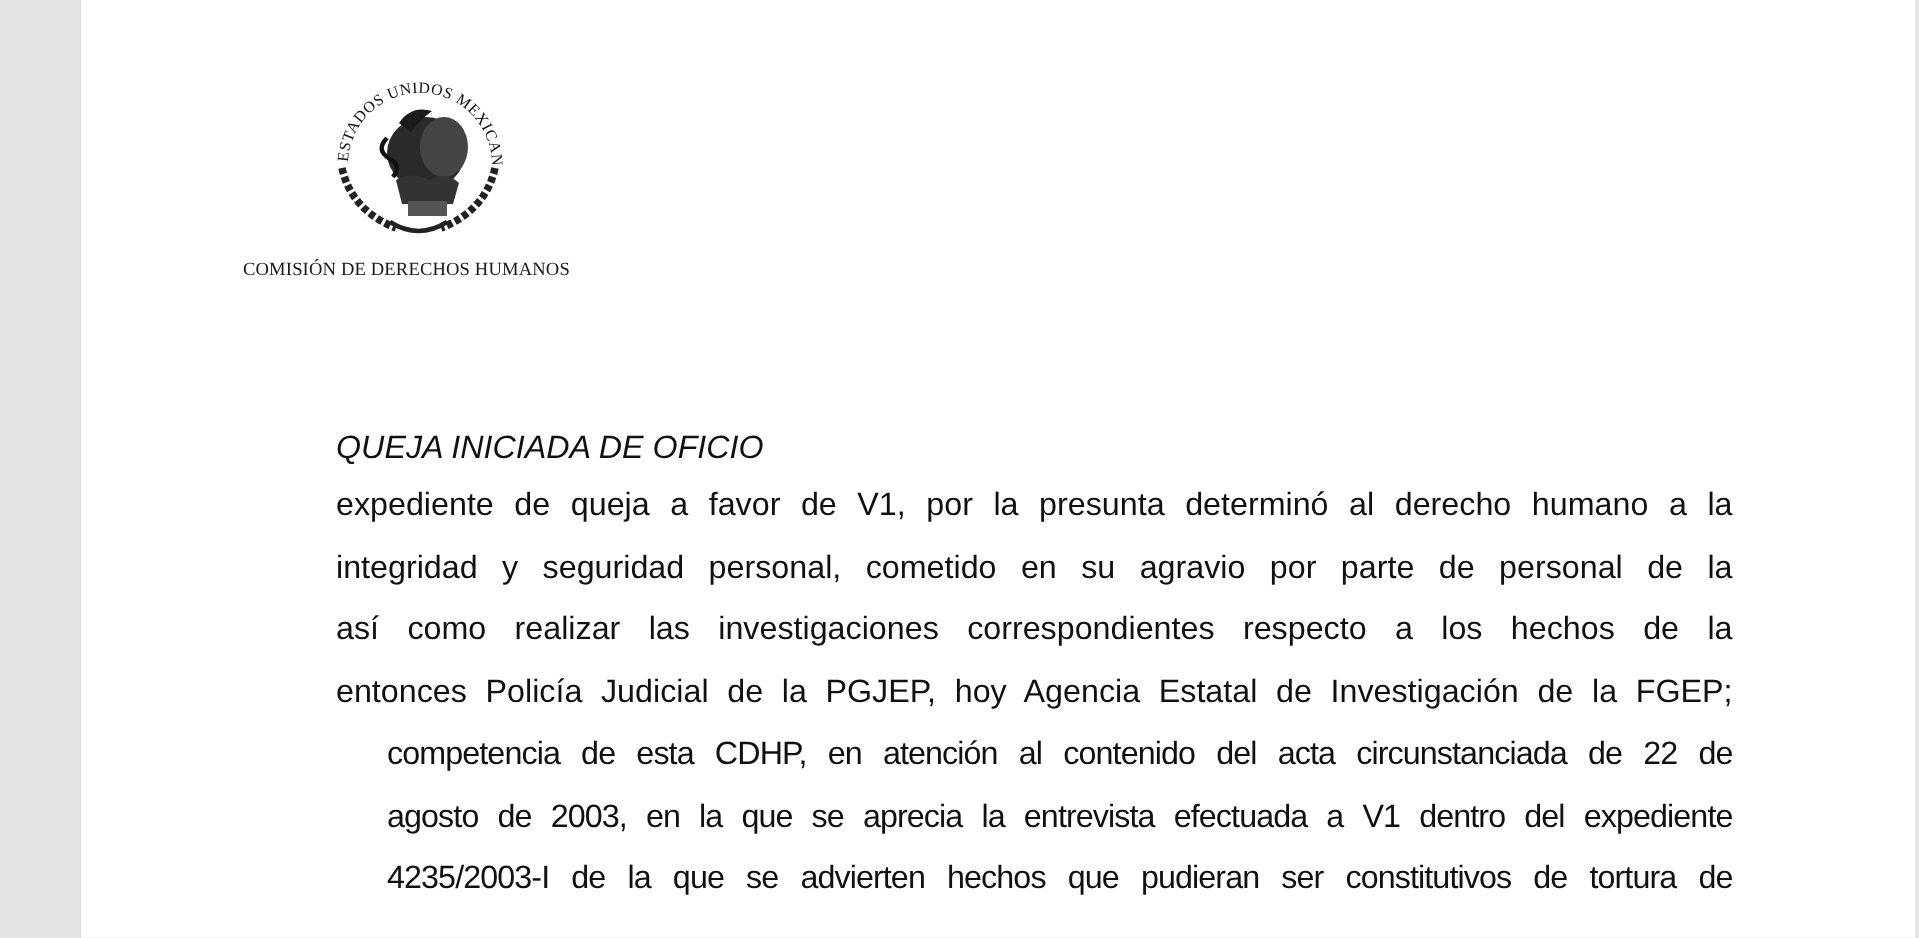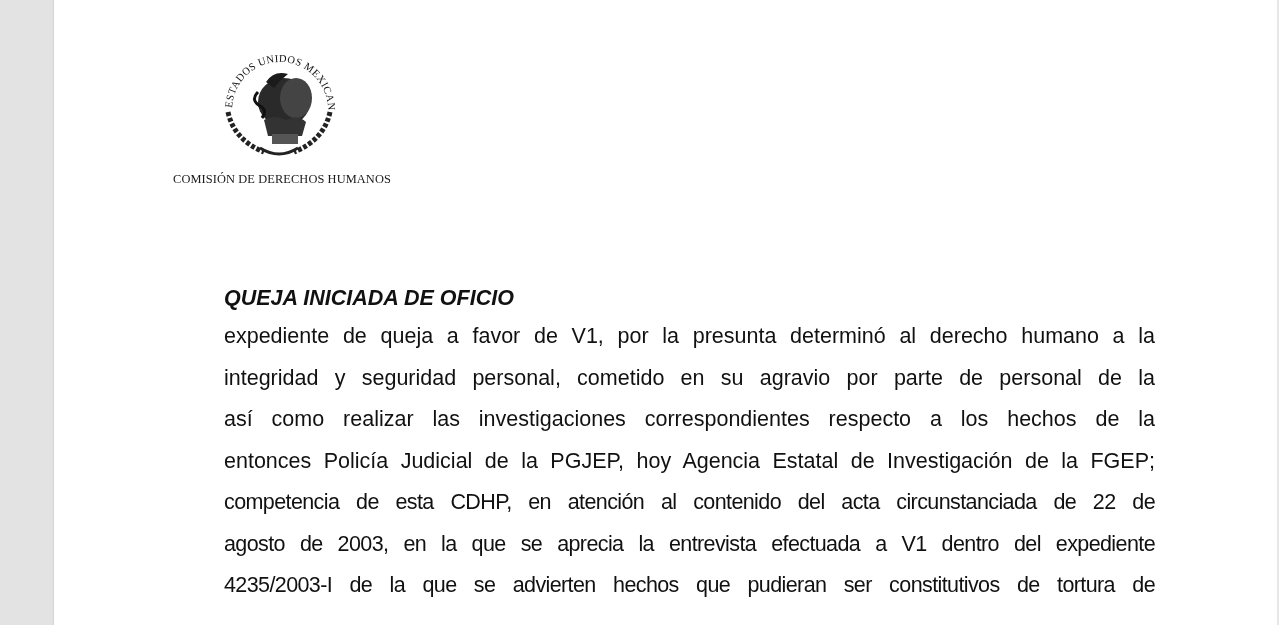--- a/index.html
+++ b/index.html
@@ -38,38 +38,37 @@
     left: 160px;
     top: 40px;
     width: 130px;
     height: 126px;
   }
   .org-name {
     position: absolute;
     left: 108px;
     top: 172px;
     width: 240px;
-    text-align: center;
     font-family: "Liberation Serif", "DejaVu Serif", serif;
     font-size: 12.4px;
     line-height: 15px;
     color: #1a1a1a;
     letter-spacing: 0.1px;
   }
   .org-name div { white-space: nowrap; }
   .body-text {
     position: absolute;
     left: 170px;
     top: 280px;
     width: 931px;
     font-family: "Liberation Sans", "DejaVu Sans", sans-serif;
     color: #111111;
   }
   .section-title {
-    font-weight: bold;
+    font-weight: normal;
     font-style: italic;
     font-size: 21.5px;
     line-height: 36px;
     margin: 0;
     padding-top: 0;
   }
   .para {
     font-size: 21.5px;
     line-height: 41.5px;
     text-align: justify;
@@ -78,20 +77,21 @@
   .para .line {
     display: block;
     text-align: justify;
     text-align-last: justify;
     white-space: nowrap;
     overflow: visible;
   }
   .para .line.condensed {
     letter-spacing: -0.6px;
     word-spacing: -1px;
+    margin-left: 34px;
   }
   .para-num { font-weight: bold; }
 </style>
 </head>
 <body>
 
 <div class="viewer">
   <div class="page">
 
     <div class="seal">

